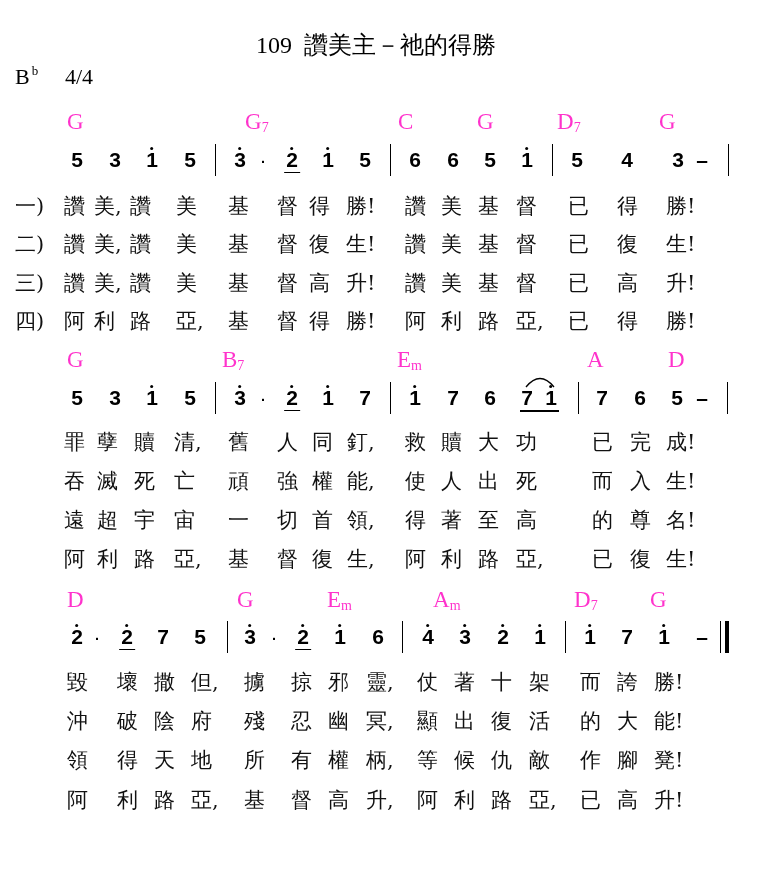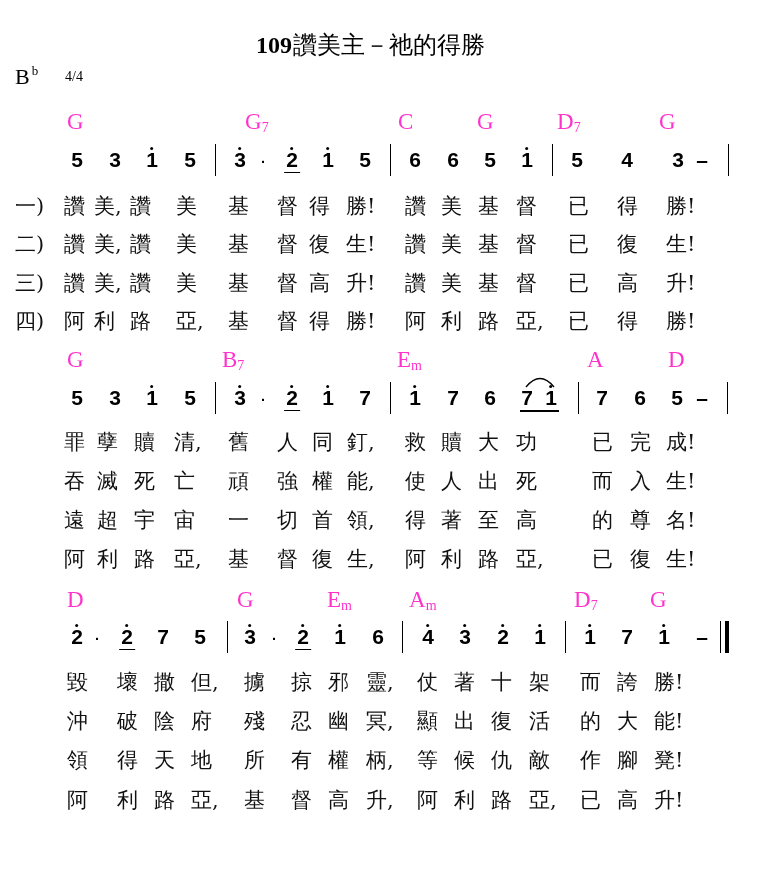--- a/index.html
+++ b/index.html
@@ -1,21 +1,21 @@
 <!DOCTYPE html>
 <html><head>
 <meta charset="utf-8">
 <style>
 html,body{margin:0;padding:0;background:#fff;}
 .page{position:relative;width:762px;height:869px;background:#fff;overflow:hidden;color:#000;}
 .title{position:absolute;left:256px;top:31px;font-family:"Liberation Serif",serif;font-size:24px;line-height:28px;white-space:nowrap;}
-.title .num{margin-right:1px;font-weight:bold;}
+.title .num{margin-right:12px;}
 .key{position:absolute;left:15px;top:64px;font-family:"Liberation Serif",serif;font-size:22px;line-height:26px;white-space:nowrap;}
 .key sup{font-size:13px;vertical-align:9px;line-height:0;margin-left:2px;}
-.time{position:absolute;left:65px;top:64px;font-family:"Liberation Serif",serif;font-size:14px;line-height:26px;}
+.time{position:absolute;left:65px;top:64px;font-family:"Liberation Serif",serif;font-size:22px;line-height:26px;}
 .row{position:absolute;left:0;width:762px;height:22px;}
 .chord-row{height:24px;}
 .ch{position:absolute;top:0;font-family:"Liberation Serif",serif;font-size:23px;line-height:24px;color:var(--chord,#ff33cc);white-space:nowrap;}
 .ch sub{font-size:14px;vertical-align:-3px;line-height:0;}
 .nt{position:absolute;top:0;transform:translateX(-50%);font-family:"Liberation Sans",sans-serif;font-weight:bold;font-size:21px;line-height:22px;white-space:nowrap;}
 .nt.hi::before{content:"";position:absolute;left:50%;top:-2px;width:3px;height:3px;margin-left:-1.5px;background:#000;border-radius:50%;}
 .nt.ul::after{content:"";position:absolute;left:-2px;right:-2px;bottom:-2px;height:1.5px;background:#000;}
 .nt.aug{font-weight:normal;}
 .bar{position:absolute;top:-5px;width:1.3px;height:32px;background:#000;}
 .bar.thick{width:4px;}
@@ -259,21 +259,21 @@
         <span class="ly c14">生!</span>
       </div>
     </div>
   </section>
 
   <section>
     <div class="row chord-row" style="top:588px">
       <span class="ch" style="left:67px"><span>D</span><sub></sub></span>
       <span class="ch" style="left:237px"><span>G</span><sub></sub></span>
       <span class="ch" style="left:327px"><span>E</span><sub>m</sub></span>
-      <span class="ch" style="left:409px"><span>A</span><sub>m</sub></span>
+      <span class="ch" style="left:433px"><span>A</span><sub>m</sub></span>
       <span class="ch" style="left:574px"><span>D</span><sub>7</sub></span>
       <span class="ch" style="left:650px"><span>G</span><sub></sub></span>
     </div>
 
     <div class="row notes-row" style="top:626px">
       <span class="nt hi" style="left:77px">2</span>
       <span class="nt aug" style="left:97px">·</span>
       <span class="nt hi ul" style="left:127px">2</span>
       <span class="nt" style="left:163px">7</span>
       <span class="nt" style="left:200px">5</span>

